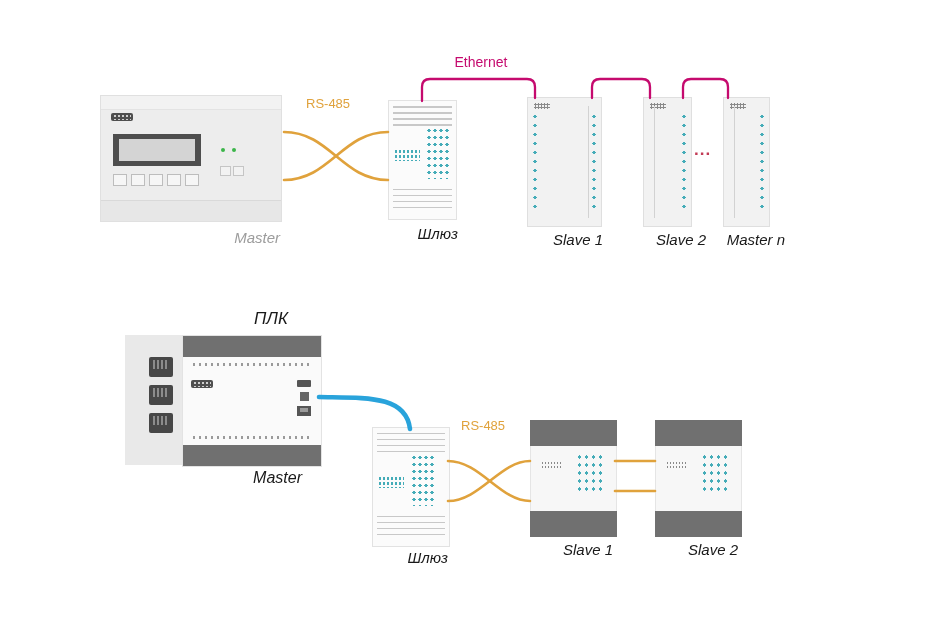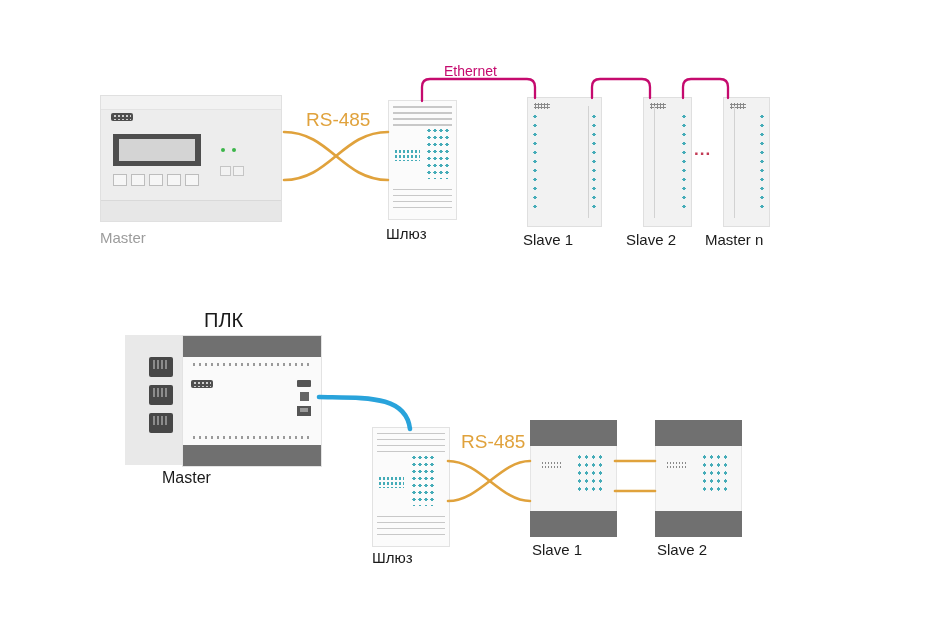--- a/index.html
+++ b/index.html
@@ -1,20 +1,20 @@
 <!DOCTYPE html>
 <html style="--rs485-wire: #E0A23C; --ethernet-wire: #C50A6E; --plc-cable: #29A3DB; --indicator-teal: #44ACB8; --rail-gray: #707070; --ellipsis-red: #C23B55; --master-gray-text: #9C9C9C;"><head>
 <meta charset="utf-8">
 <style>
   html,body { margin:0; padding:0; background:#ffffff; }
   .canvas {
     position:relative; width:938px; height:644px; background:#ffffff;
     overflow:hidden; font-family:"Liberation Sans", sans-serif;
   }
-  .lbl { position:absolute; color:#1a1a1a; font-size:15px; text-align:left; white-space:nowrap; }
+  .lbl { position:absolute; color:#1a1a1a; font-size:15px; text-align:right; white-space:nowrap;font-style:italic; }
 
   
   .master-ctrl { position:absolute; left:100px; top:95px; width:180px; height:125px;
     background:#ededed; border:1px solid #e0e0e0; }
   .master-top-strip { position:absolute; left:0; right:0; top:0; height:13px;
     background:#f2f2f2; border-bottom:1px solid #e3e3e3; }
   .master-bottom-strip { position:absolute; left:0; right:0; bottom:0; height:20px;
     background:#e7e7e7; border-top:1px solid #d9d9d9; }
   .owen-logo { position:absolute; background:#4f4f4f; border-radius:2px; }
   .owen-logo::after { content:""; position:absolute; inset:1px 2px;
@@ -88,21 +88,21 @@
   .sm-grid { position:absolute; right:12px; top:32px; width:28px; height:42px;
     background-image:radial-gradient(circle,var(--indicator-teal) 1.6px,transparent 1.7px);
     background-size:7px 8px; }
 
   
   .wire-layer { position:absolute; inset:0; pointer-events:none; }
   .wire { fill:none; stroke-width:2.6; stroke-linecap:round; }
   .wire-thin { fill:none; stroke-width:2.3; stroke-linecap:round; }
   .wire-cable { fill:none; stroke-width:4.6; stroke-linecap:round; }
 
-  .rs485-text { position:absolute; color:var(--rs485-wire); font-size:19px;margin-top:13px; }
+  .rs485-text { position:absolute; color:var(--rs485-wire); font-size:13px; }
   .eth-text { position:absolute; color:var(--ethernet-wire); font-size:14px; }
 </style>
 </head>
 <body>
 
 <div class="canvas">
 
   <div class="master-ctrl">
     <div class="master-top-strip"></div>
     <div class="owen-logo" style="left:10px;top:17px;width:22px;height:8px"></div>
@@ -125,21 +125,21 @@
   <div class="rs485-text" style="left:306px;top:96px">RS-485</div>
 
   <div class="gateway" style="left:388px;top:100px;width:67px;height:118px">
     <div class="gw-lines gw-lines-top"></div>
     <div class="gw-logo"></div>
     <div class="gw-grid"></div>
     <div class="gw-lines gw-lines-bottom"></div>
   </div>
   <div class="lbl" style="left:386px;top:225px;width:72px">Шлюз</div>
 
-  <div class="eth-text" style="left:444px;top:63px;width:74px;text-align:left">Ethernet</div>
+  <div class="eth-text" style="left:444px;top:54px;width:74px;text-align:center">Ethernet</div>
 
   <div class="slave-panel" style="left:527px;top:97px;width:73px;height:128px">
     <div class="sp-logo"></div>
     <div class="sp-dots sp-dots-left"></div>
     <div class="sp-line"></div>
     <div class="sp-dots sp-dots-right"></div>
   </div>
   <div class="slave-panel" style="left:643px;top:97px;width:47px;height:128px">
     <div class="sp-logo"></div>
     <div class="sp-line" style="right:auto;left:10px"></div>
@@ -148,21 +148,21 @@
   <div class="ellipsis" style="left:694px;top:140px">...</div>
   <div class="slave-panel" style="left:723px;top:97px;width:45px;height:128px">
     <div class="sp-logo"></div>
     <div class="sp-line" style="right:auto;left:10px"></div>
     <div class="sp-dots sp-dots-right"></div>
   </div>
   <div class="lbl" style="left:523px;top:231px;width:80px">Slave 1</div>
   <div class="lbl" style="left:626px;top:231px;width:80px">Slave 2</div>
   <div class="lbl" style="left:705px;top:231px;width:80px">Master n</div>
 
-  <div class="lbl" style="left:204px;top:309px;width:96px;font-size:20px">ПЛК</div>
+  <div class="lbl" style="left:192px;top:309px;width:96px;font-size:17px">ПЛК</div>
 
   <div class="plc">
     <div class="plc-left">
       <div class="plc-port" style="left:24px;top:22px"></div>
       <div class="plc-port" style="left:24px;top:50px"></div>
       <div class="plc-port" style="left:24px;top:78px"></div>
     </div>
     <div class="plc-body">
       <div class="plc-rail plc-rail-top"></div>
       <div class="plc-dots" style="top:26px"></div>

